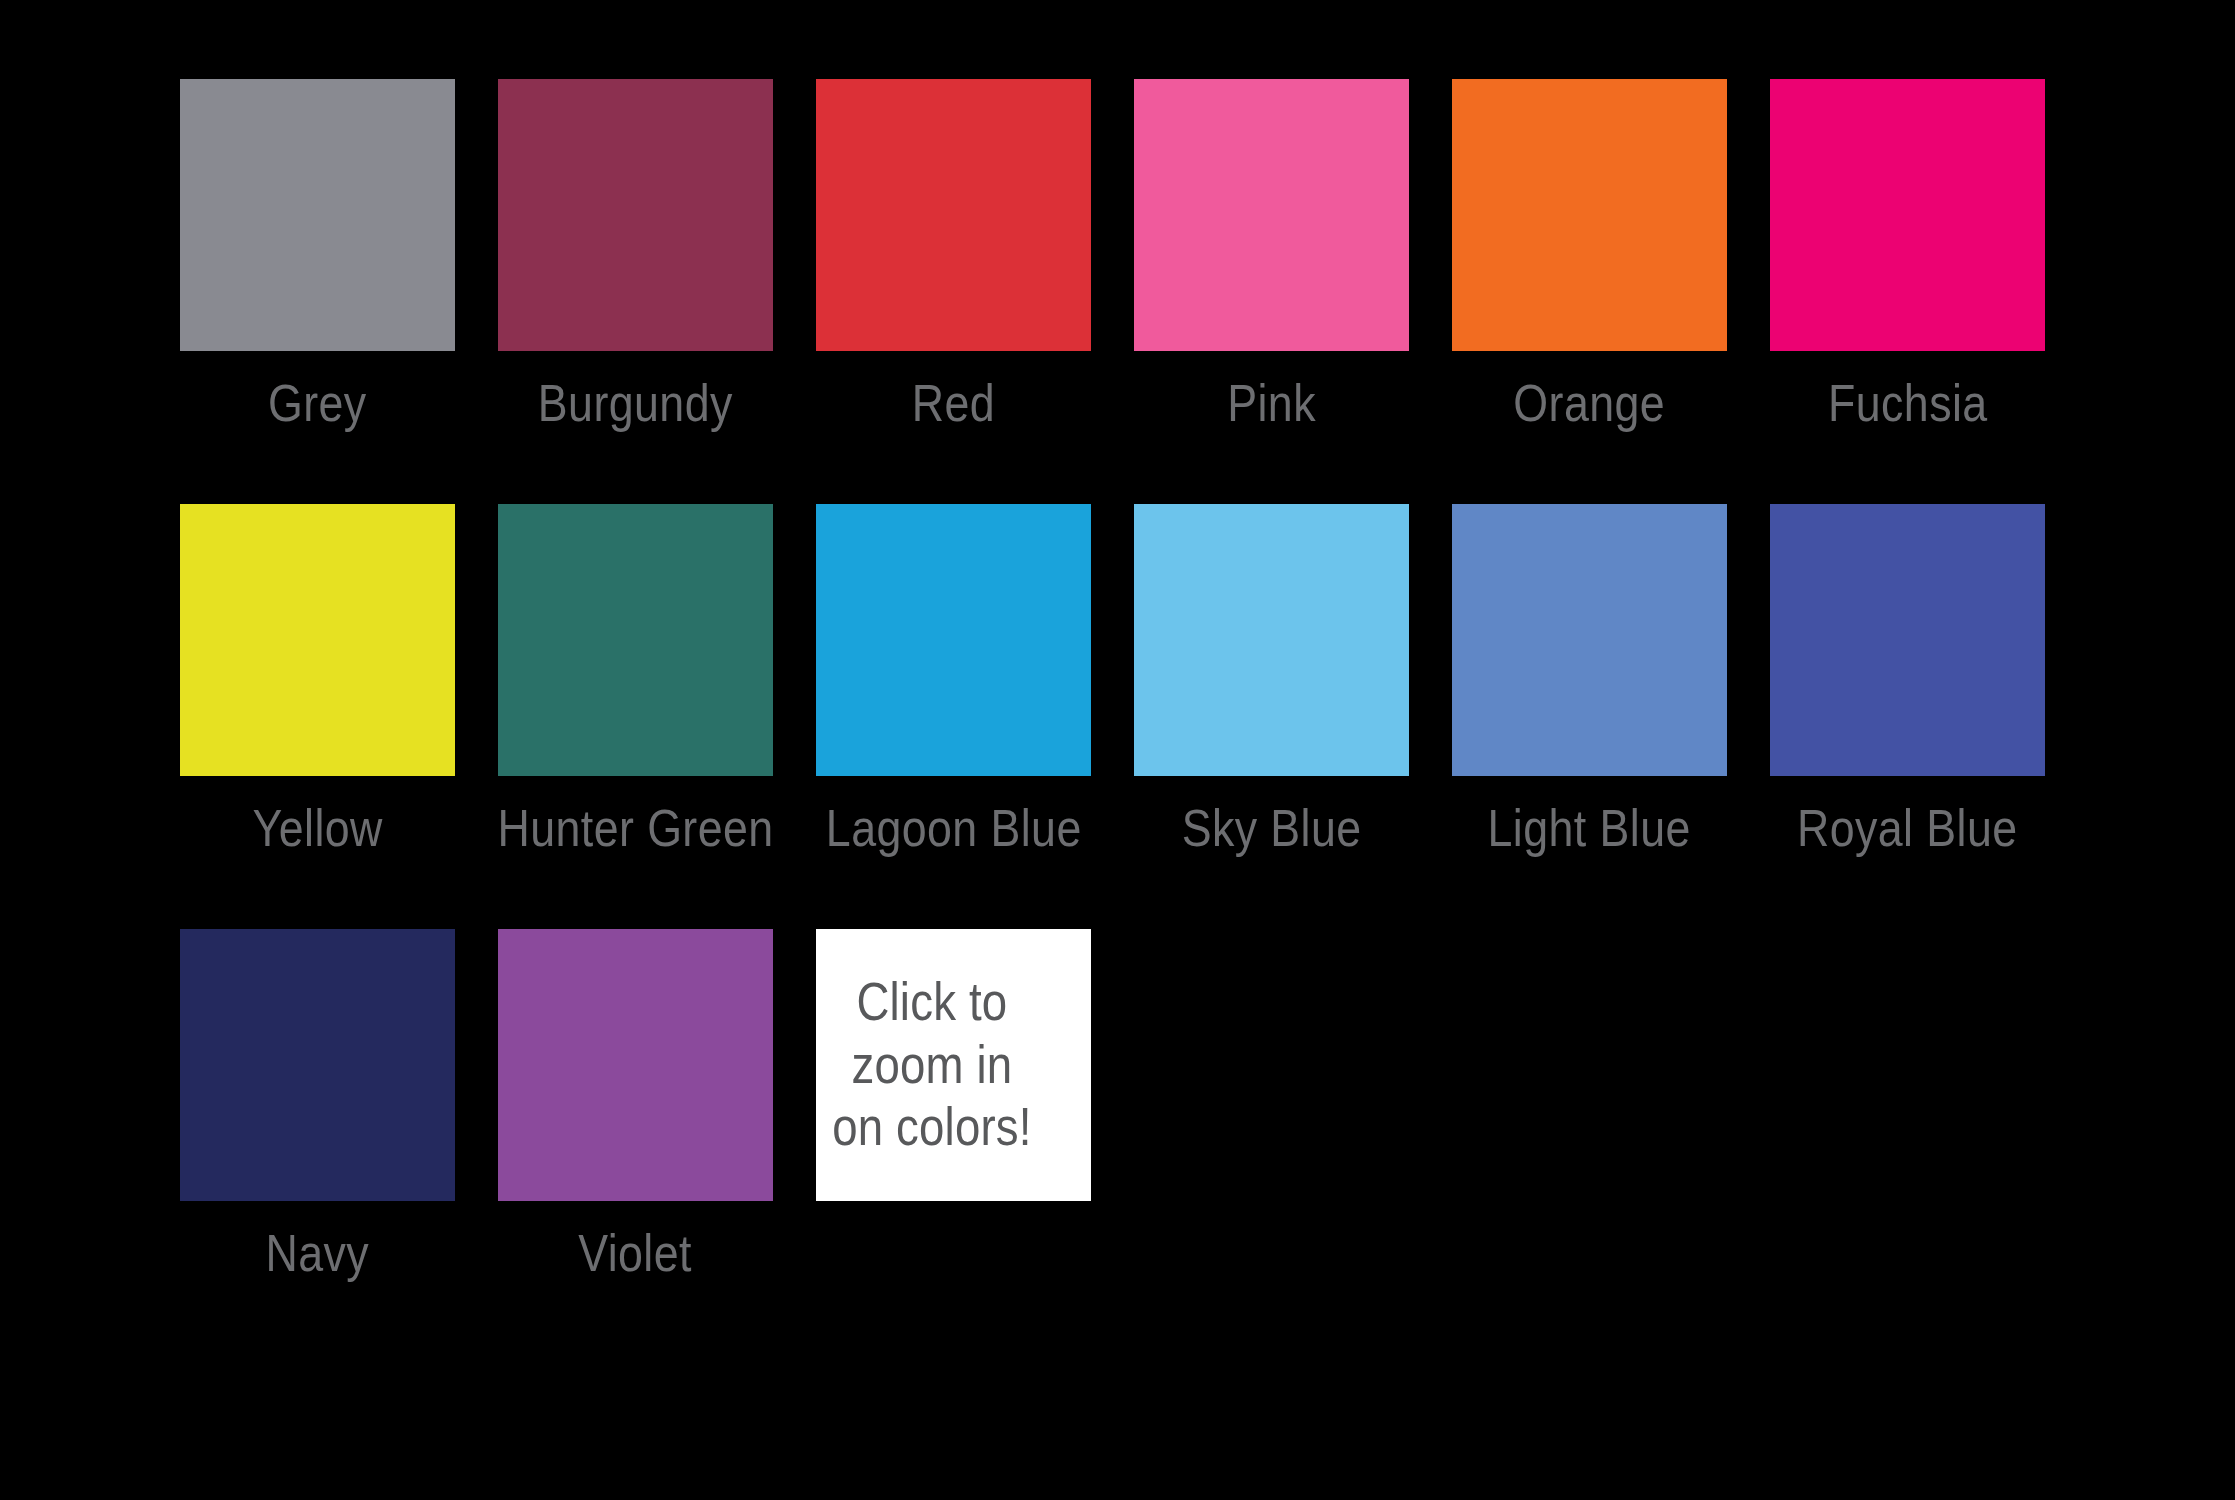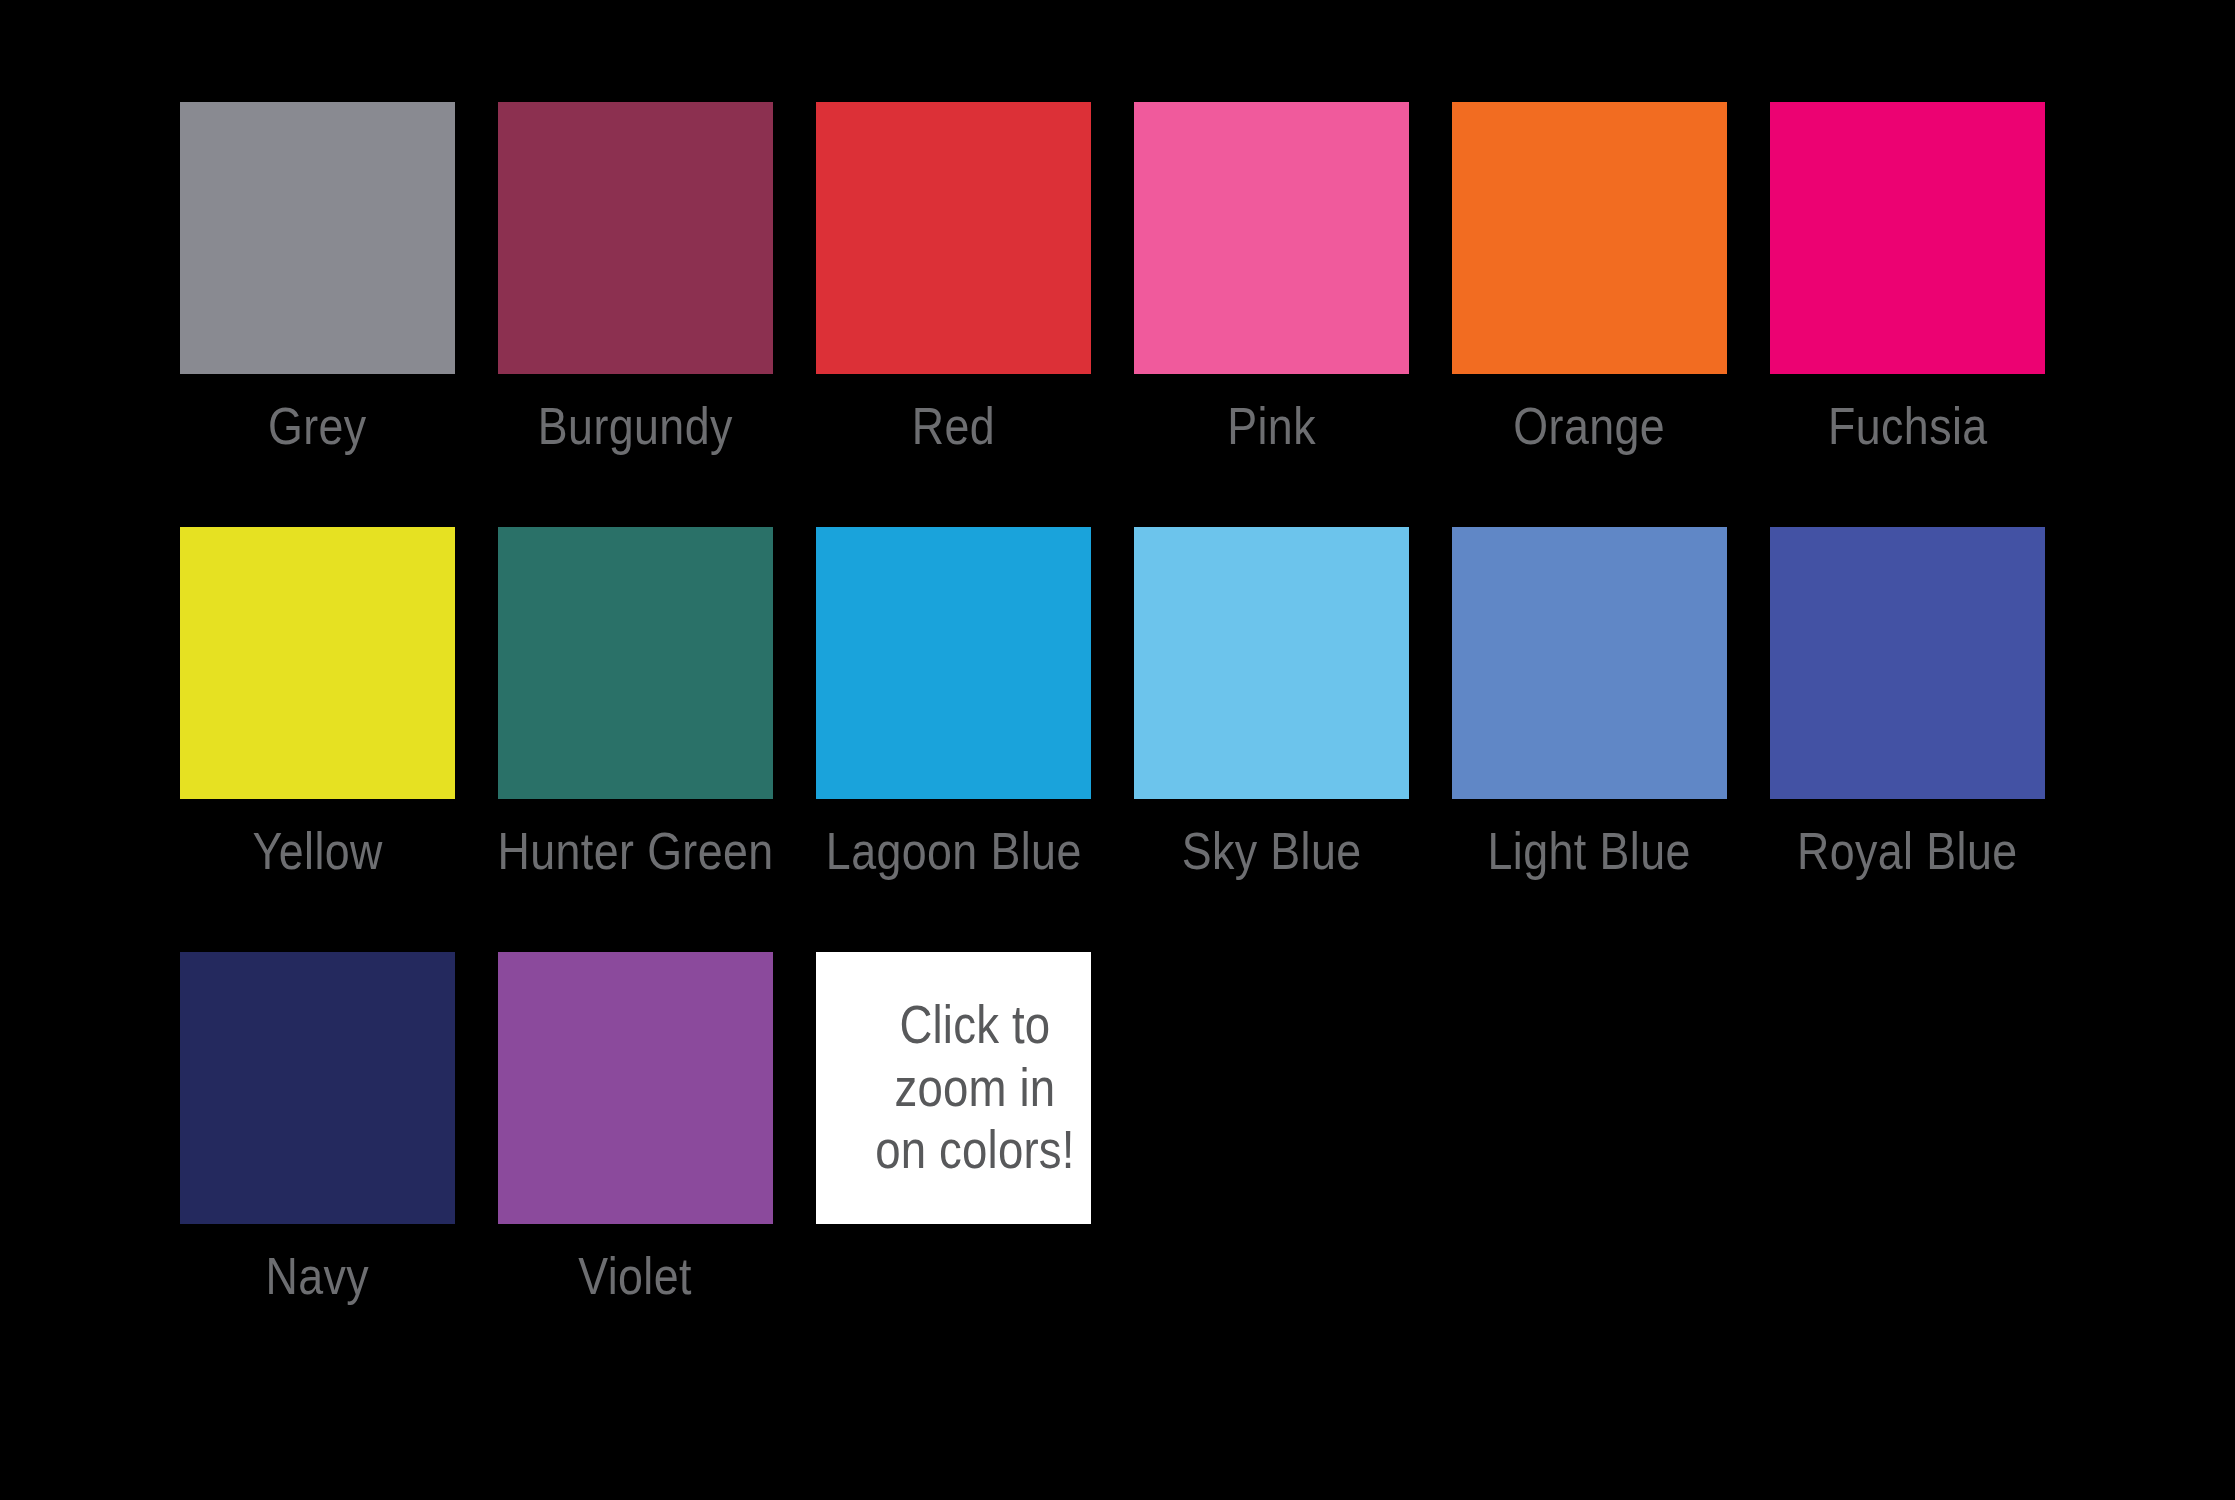--- a/index.html
+++ b/index.html
@@ -13,21 +13,21 @@
     overflow: hidden;
     font-family: "Liberation Sans", sans-serif;
   }
 
   #swatch-board {
     position: relative;
     width: 1862px;
     height: 1500px;
     background: #000000;
     box-sizing: border-box;
-    padding: 102px 180px 0 180px;
+    padding: 79px 180px 0 180px;
   }
 
   #swatch-grid {
     display: grid;
     grid-template-columns: repeat(6, 275px);
     column-gap: 43px;
     row-gap: 0px;
     grid-auto-rows: 425px;
     justify-content: start;
   }
@@ -43,21 +43,21 @@
     width: 275px;
     height: 272px;
     display: block;
     position: relative;
   }
 
   .swatch-chip.is-cta {
     background: #ffffff;
     display: flex;
     align-items: center;
-    justify-content: flex-end;
+    justify-content: flex-start;
   }
 
   .cta-text {
     color: #58595b;
     font-family: "Liberation Sans Narrow", "Liberation Sans", sans-serif;
     font-size: 53px;
     line-height: 1.18;
     text-align: center;
     letter-spacing: 0.2px;
     transform: scaleX(0.86);

